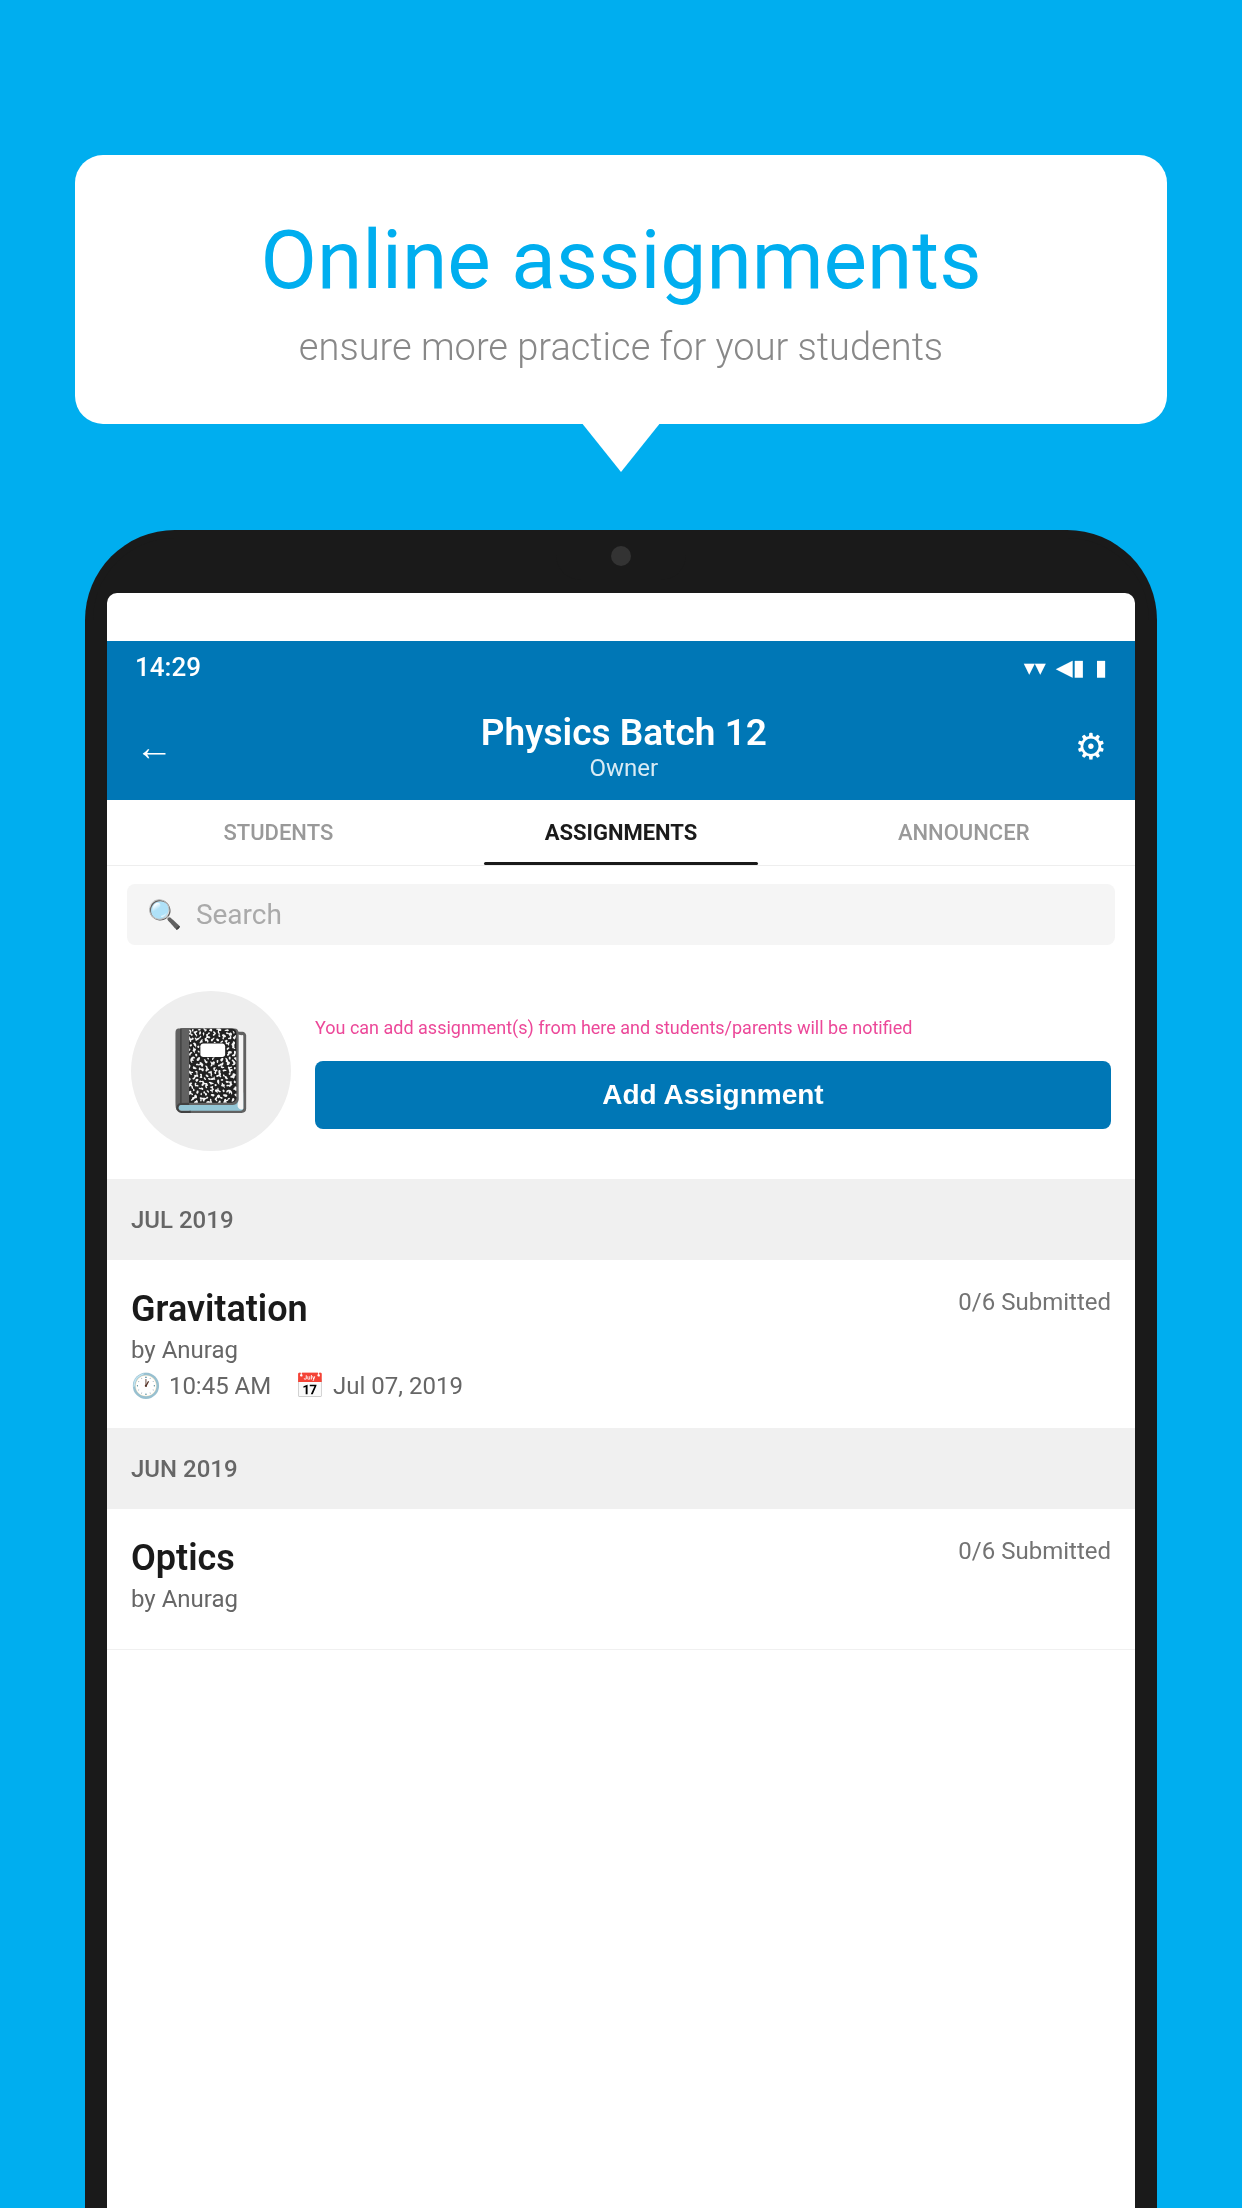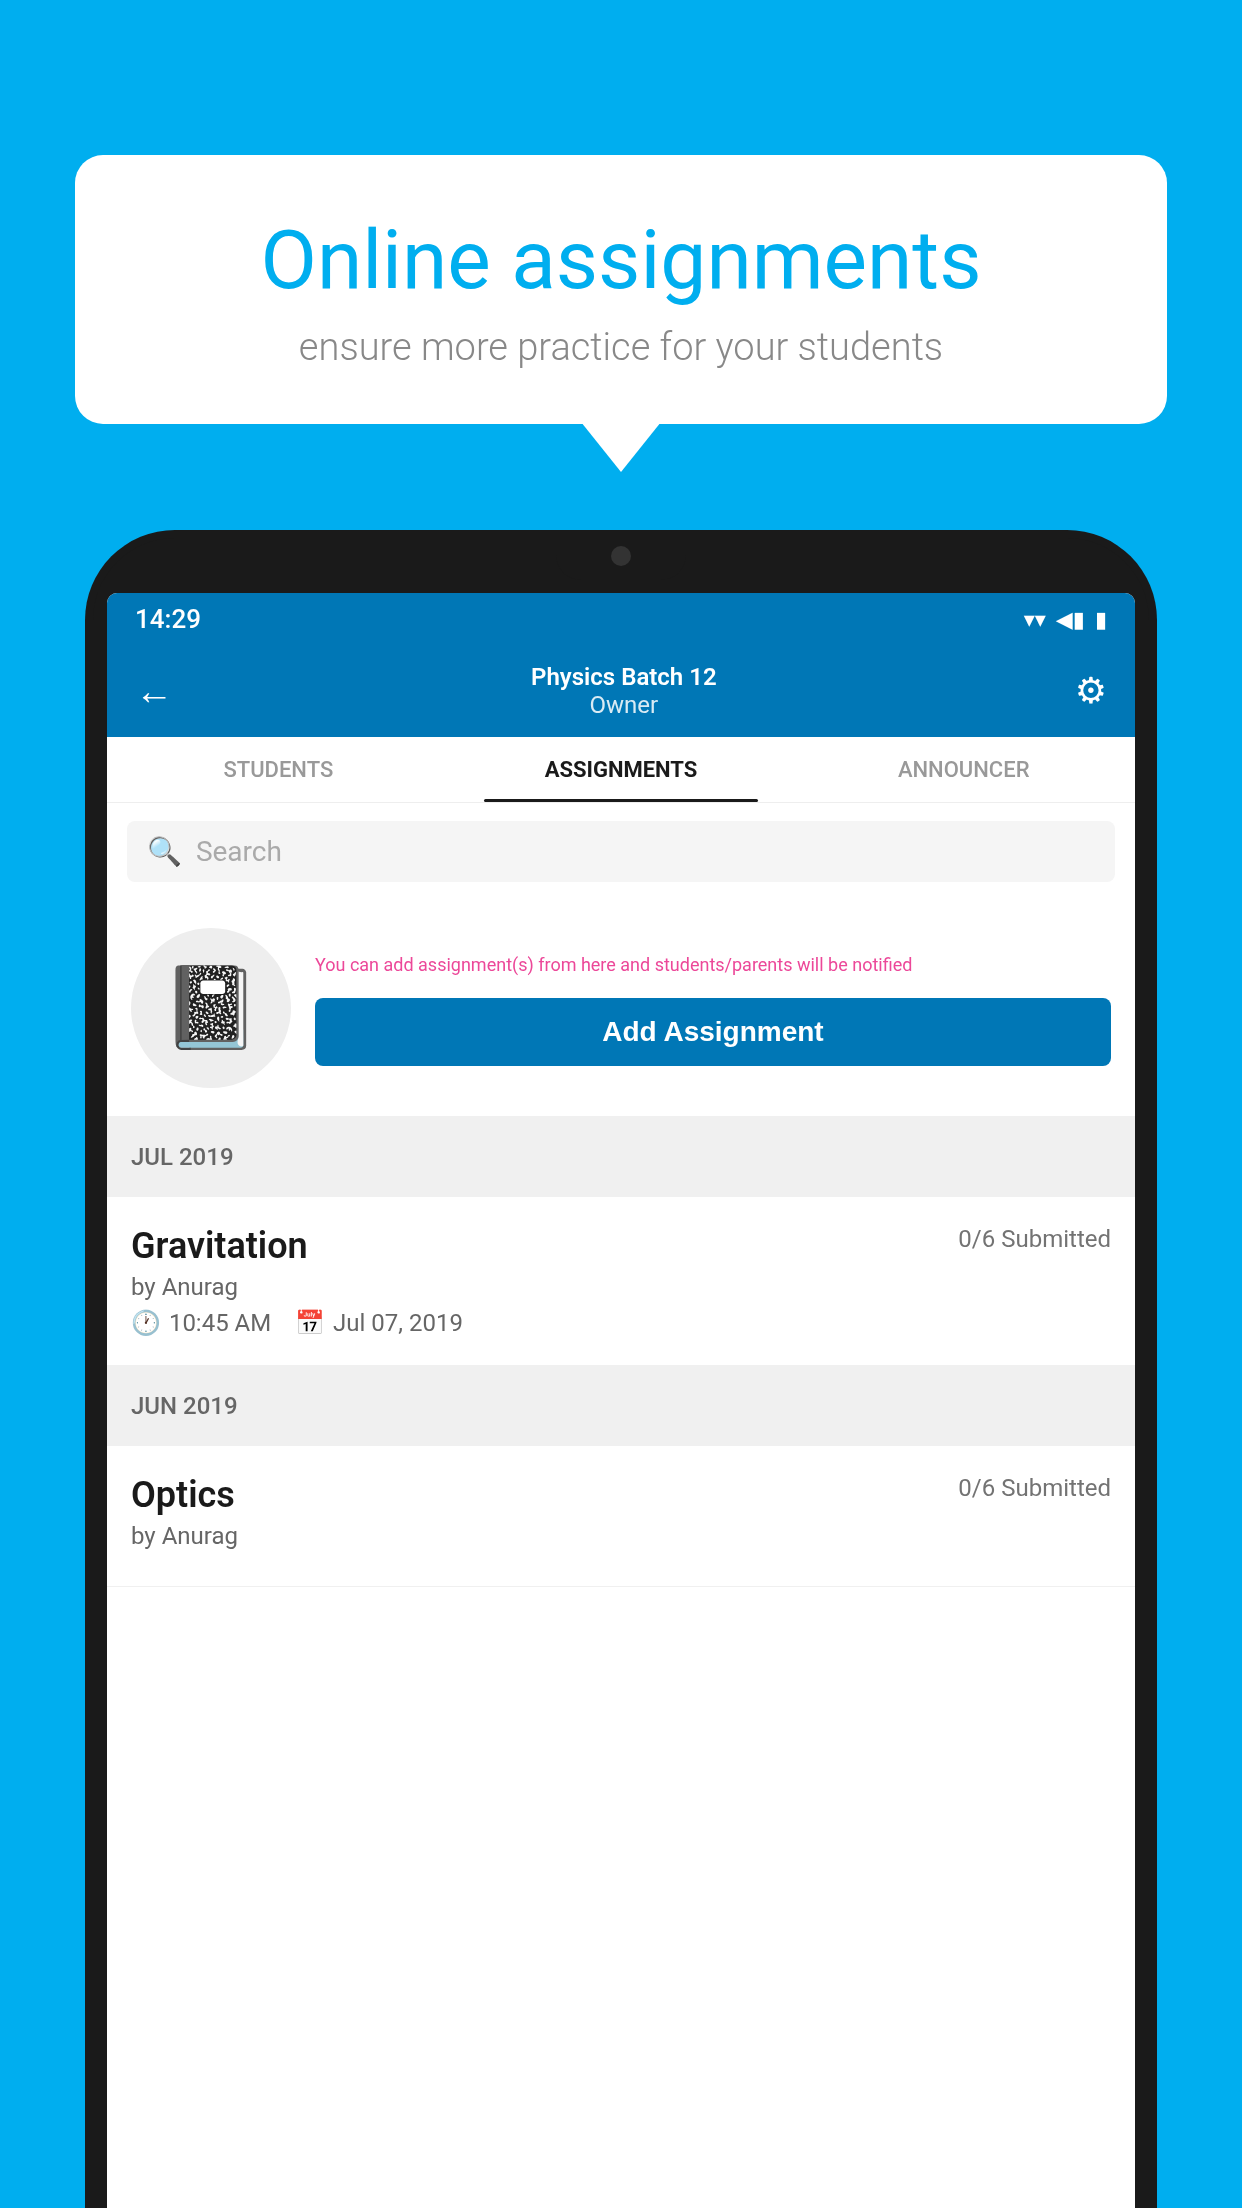--- a/index.html
+++ b/index.html
@@ -110,20 +110,21 @@
 
     
     .status-bar {
       background: #0077B6;
       height: 52px;
       display: flex;
       align-items: center;
       justify-content: space-between;
       padding: 0 28px;
       flex-shrink: 0;
+      margin-top: 48px;
     }
 
     .status-time {
       color: white;
       font-size: 26px;
       font-weight: 500;
     }
 
     .status-icons {
       display: flex;
@@ -151,21 +152,21 @@
       font-size: 38px;
       cursor: pointer;
     }
 
     .header-center {
       text-align: center;
     }
 
     .header-title {
       color: white;
-      font-size: 24px;
+      font-size: 37px;
       font-weight: 600;
     }
 
     .header-subtitle {
       color: rgba(255,255,255,0.85);
       font-size: 24px;
     }
 
     .settings-btn {
       color: white;

